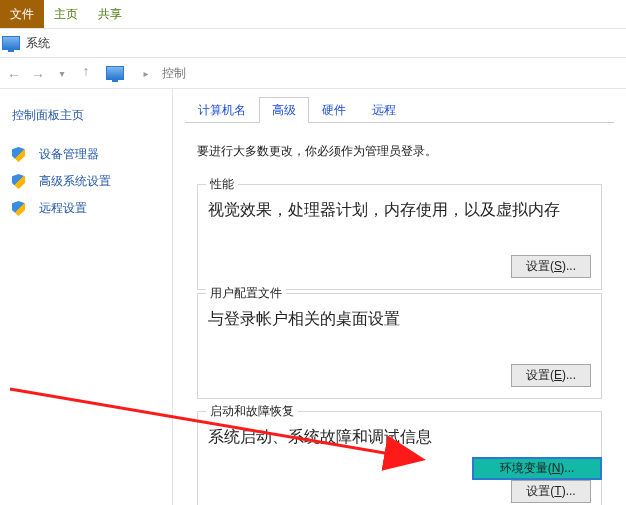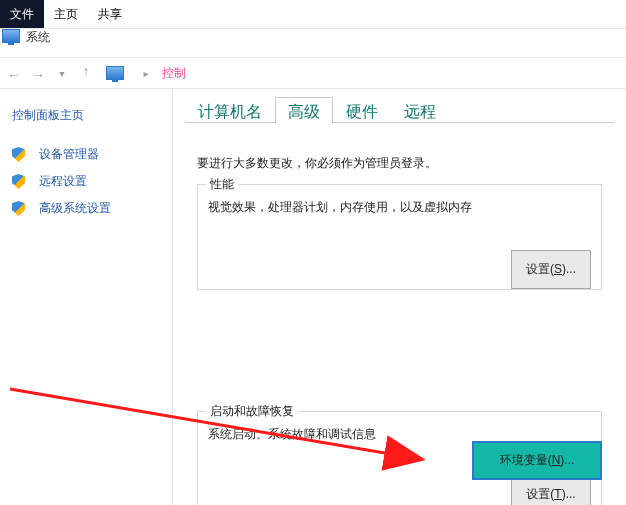--- a/index.html
+++ b/index.html
@@ -1,44 +1,44 @@
 <!DOCTYPE html>
 <html><head>
 <meta charset="utf-8">
 <style>
 html,body{margin:0;padding:0;width:626px;height:505px;font-family:"Microsoft YaHei","Segoe UI",sans-serif;font-size:12px;background:#fff;overflow:hidden}
 .top-tabs{display:flex;align-items:center;height:28px;background:#fff;position:relative}
-.top-tab{padding:0 10px;height:28px;display:flex;align-items:center;color:#000000;cursor:default}
-.top-tab.blue{background:#0f172a;color:#fff}
-.addr-row{display:flex;height:28px;padding-left:2px;border-top:1px solid #e5e5e5;border-bottom:1px solid #e5e5e5}
+.top-tab{padding:0 10px;height:28px;display:flex;align-items:center;color:#4d7c0f;cursor:default}
+.top-tab.blue{background:#a16207;color:#fff}
+.addr-row{display:flex;align-items:center;height:28px;padding-left:2px;border-top:1px solid #e5e5e5;border-bottom:1px solid #e5e5e5}
 .mon-icon{width:16px;height:12px;border:1px solid #2a7ad2;background:linear-gradient(#7fb6ef,#2a7ad2);margin-right:6px;position:relative}
 .mon-icon:after{content:"";position:absolute;left:5px;bottom:-3px;width:6px;height:2px;background:#2a7ad2}
 .addr-text{color:#333}
 .nav-row{display:flex;align-items:center;height:30px;padding-left:6px;gap:8px;border-bottom:1px solid #e5e5e5}
 .arrow{width:16px;color:#999;text-align:center;font-size:14px}
 .arrow.sm{font-size:10px}
 .arrow.up{transform:translateY(-2px)}
-.crumb-txt{color:#ec4899}
+.crumb-txt{color:#737373}
 .body{display:flex;height:calc(505px - 28px - 29px - 31px);position:relative}
 .left-pane{width:148px;padding:18px 12px 6px 12px;border-right:1px solid #e5e5e5}
 .cp-title{color:#2156a5;margin-bottom:22px}
 .side-link{display:flex;align-items:center;gap:14px;color:#2156a5;margin-bottom:10px;cursor:pointer}
 .shield{width:13px;height:15px;background:linear-gradient(135deg,#3a8dde 0 50%,#ffb400 50% 100%);clip-path:polygon(50% 0,100% 15%,100% 60%,50% 100%,0 60%,0 15%);flex-shrink:0}
 .right-pane{flex:1;position:relative;background:#fff}
 .dlg-tabs{position:absolute;left:12px;top:8px;display:flex;border-bottom:1px solid #ccc;height:25px;width:calc(100% - 24px)}
-.dlg-tab{padding:4px 12px;border:1px solid transparent;border-bottom:none;color:#0f766e;cursor:pointer;font-size:16px;height:17px}
+.dlg-tab{padding:4px 12px;border:1px solid transparent;border-bottom:none;color:#1d4ed8;cursor:pointer;font-size:12px;height:17px}
 .dlg-tab.active{background:#fff;border-color:#ccc;position:relative}
 .dlg-tab.active:after{content:"";position:absolute;left:0;right:0;bottom:-1px;height:1px;background:#fff}
-.admin-line{position:absolute;left:24px;top:66px;color:#222}
+.admin-line{position:absolute;left:24px;top:54px;color:#222}
 .group{position:absolute;left:24px;right:24px}
 .group .fieldset{border:1px solid #d6d6d6;padding:0;position:relative}
 .group .legend{position:absolute;left:8px;top:-9px;background:#fff;padding:0 4px;color:#222;font-size:12px}
-.group .desc{padding:14px 10px 0 10px;color:#222;font-size:12px;line-height:1.4}
+.group .desc{padding:14px 10px 0 10px;color:#222;font-size:16px;line-height:1.4}
 .group .btn-row{display:flex;justify-content:flex-end;padding:10px 10px 12px 0}
-.btn{min-width:80px;height:39px;border:1px solid #a7a7a7;background:#e9e9e9;font-size:12px;color:#222;padding:0 14px;cursor:pointer;font-family:inherit}
+.btn{min-width:80px;height:23px;border:1px solid #a7a7a7;background:#e9e9e9;font-size:12px;color:#222;padding:0 14px;cursor:pointer;font-family:inherit}
 .btn.highlight{border:2px solid #2a7ad2;background:#14b8a6}
 .btn u{text-decoration:underline}
 .env-row{position:absolute;right:24px;bottom:26px}
 .grp1{top:95px}
 .grp2{top:204px}
 .grp3{top:322px}
 .grp1 .fieldset{height:104px}
 .grp2 .fieldset{height:104px}
 .grp3 .fieldset{height:100px}
 .annotation-arrow{position:absolute;pointer-events:none;z-index:10}
@@ -71,25 +71,25 @@
 
   <div class="left-pane">
     <div class="cp-title">控制面板主页</div>
 
     <div class="side-link">
       <div class="shield"></div>
       <span>设备管理器</span>
     </div>
     <div class="side-link">
       <div class="shield"></div>
-      <span>远程设置</span>
+      <span>高级系统设置</span>
     </div>
     <div class="side-link">
       <div class="shield"></div>
-      <span>高级系统设置</span>
+      <span>远程设置</span>
     </div>
   </div>
 
   <div class="right-pane">
 
     <div class="dlg-tabs">
       <div class="dlg-tab">计算机名</div>
       <div class="dlg-tab active">高级</div>
       <div class="dlg-tab">硬件</div>
       <div class="dlg-tab">远程</div>
@@ -100,20 +100,29 @@
     <div class="group grp1">
       <div class="fieldset">
         <div class="legend">性能</div>
         <div class="desc">视觉效果，处理器计划，内存使用，以及虚拟内存</div>
         <div class="btn-row" style="margin-top:24px">
           <button class="btn"><span>设置(</span><u>S</u><span>)...</span></button>
         </div>
       </div>
     </div>
 
+    <div class="group grp2">
+      <div class="fieldset">
+        <div class="legend">用户配置文件</div>
+        <div class="desc">与登录帐户相关的桌面设置</div>
+        <div class="btn-row" style="margin-top:24px">
+          <button class="btn"><span>设置(</span><u>E</u><span>)...</span></button>
+        </div>
+      </div>
+    </div>
 
     <div class="group grp3">
       <div class="fieldset">
         <div class="legend">启动和故障恢复</div>
         <div class="desc">系统启动、系统故障和调试信息</div>
         <div class="btn-row" style="margin-top:22px">
           <button class="btn"><span>设置(</span><u>T</u><span>)...</span></button>
         </div>
       </div>
     </div>

